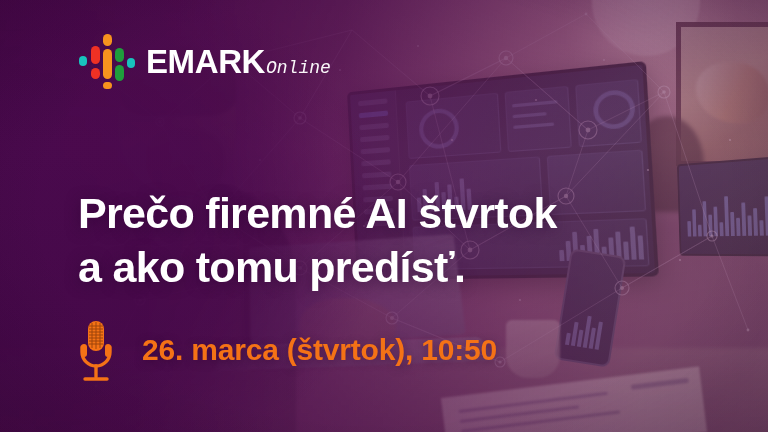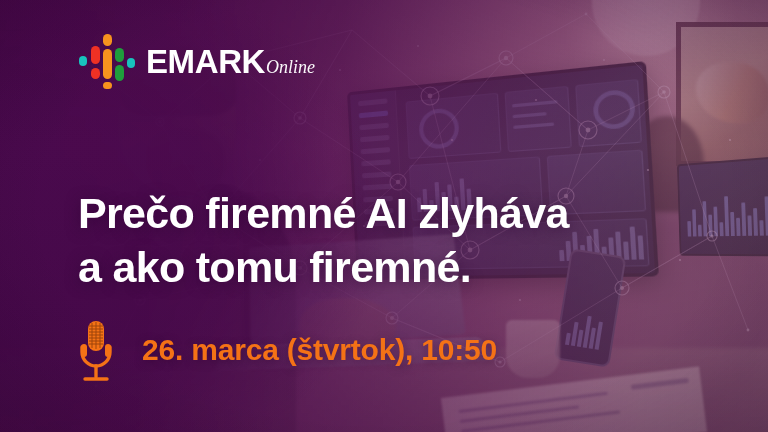--- a/index.html
+++ b/index.html
@@ -322,21 +322,21 @@
     color: #ffffff;
     font-size: 33px;
     font-weight: bold;
     letter-spacing: -.4px;
     font-family: "Liberation Sans", sans-serif;
   }
   .logo-online {
     color: #ffffff;
     font-size: 18px;
     font-style: italic;
-    font-family: Liberation Serif, serif;
+    font-family: Liberation Mono, monospace;
     margin-left: 1px;
     opacity: .97;
   }
   .logo-datatalks {
     color: #ffffff;
     font-size: 33px;
     font-weight: bold;
     letter-spacing: -.5px;
     margin-top: 2px;
     font-family: "Liberation Sans", sans-serif;
@@ -589,22 +589,22 @@
     </svg>
     <div class="logo-words">
       <div class="logo-row1">
         <span class="logo-emark">EMARK</span>
         <span class="logo-online">Online</span>
       </div>
     </div>
   </div>
 
   <h1 class="headline">
-    <span class="ln">Prečo firemné AI zlyháva</span>
-    <span class="ln">a ako tomu firemné.</span>
+    <span class="ln">Prečo firemné AI štvrtok</span>
+    <span class="ln">a ako tomu predísť.</span>
   </h1>
 
   <div class="date-row">
     <svg class="mic-icon" viewBox="0 0 48 64">
       <g fill="none" stroke="#f47216" stroke-width="3.4" stroke-linecap="round">
         <path d="M10 29 v5 a14 14 0 0 0 28 0 v-5"></path>
         <path d="M24 48 v11"></path>
         <path d="M13 61 h22"></path>
       </g>
       <rect x="16" y="3" width="16" height="30" rx="8" fill="#f47216"></rect>

